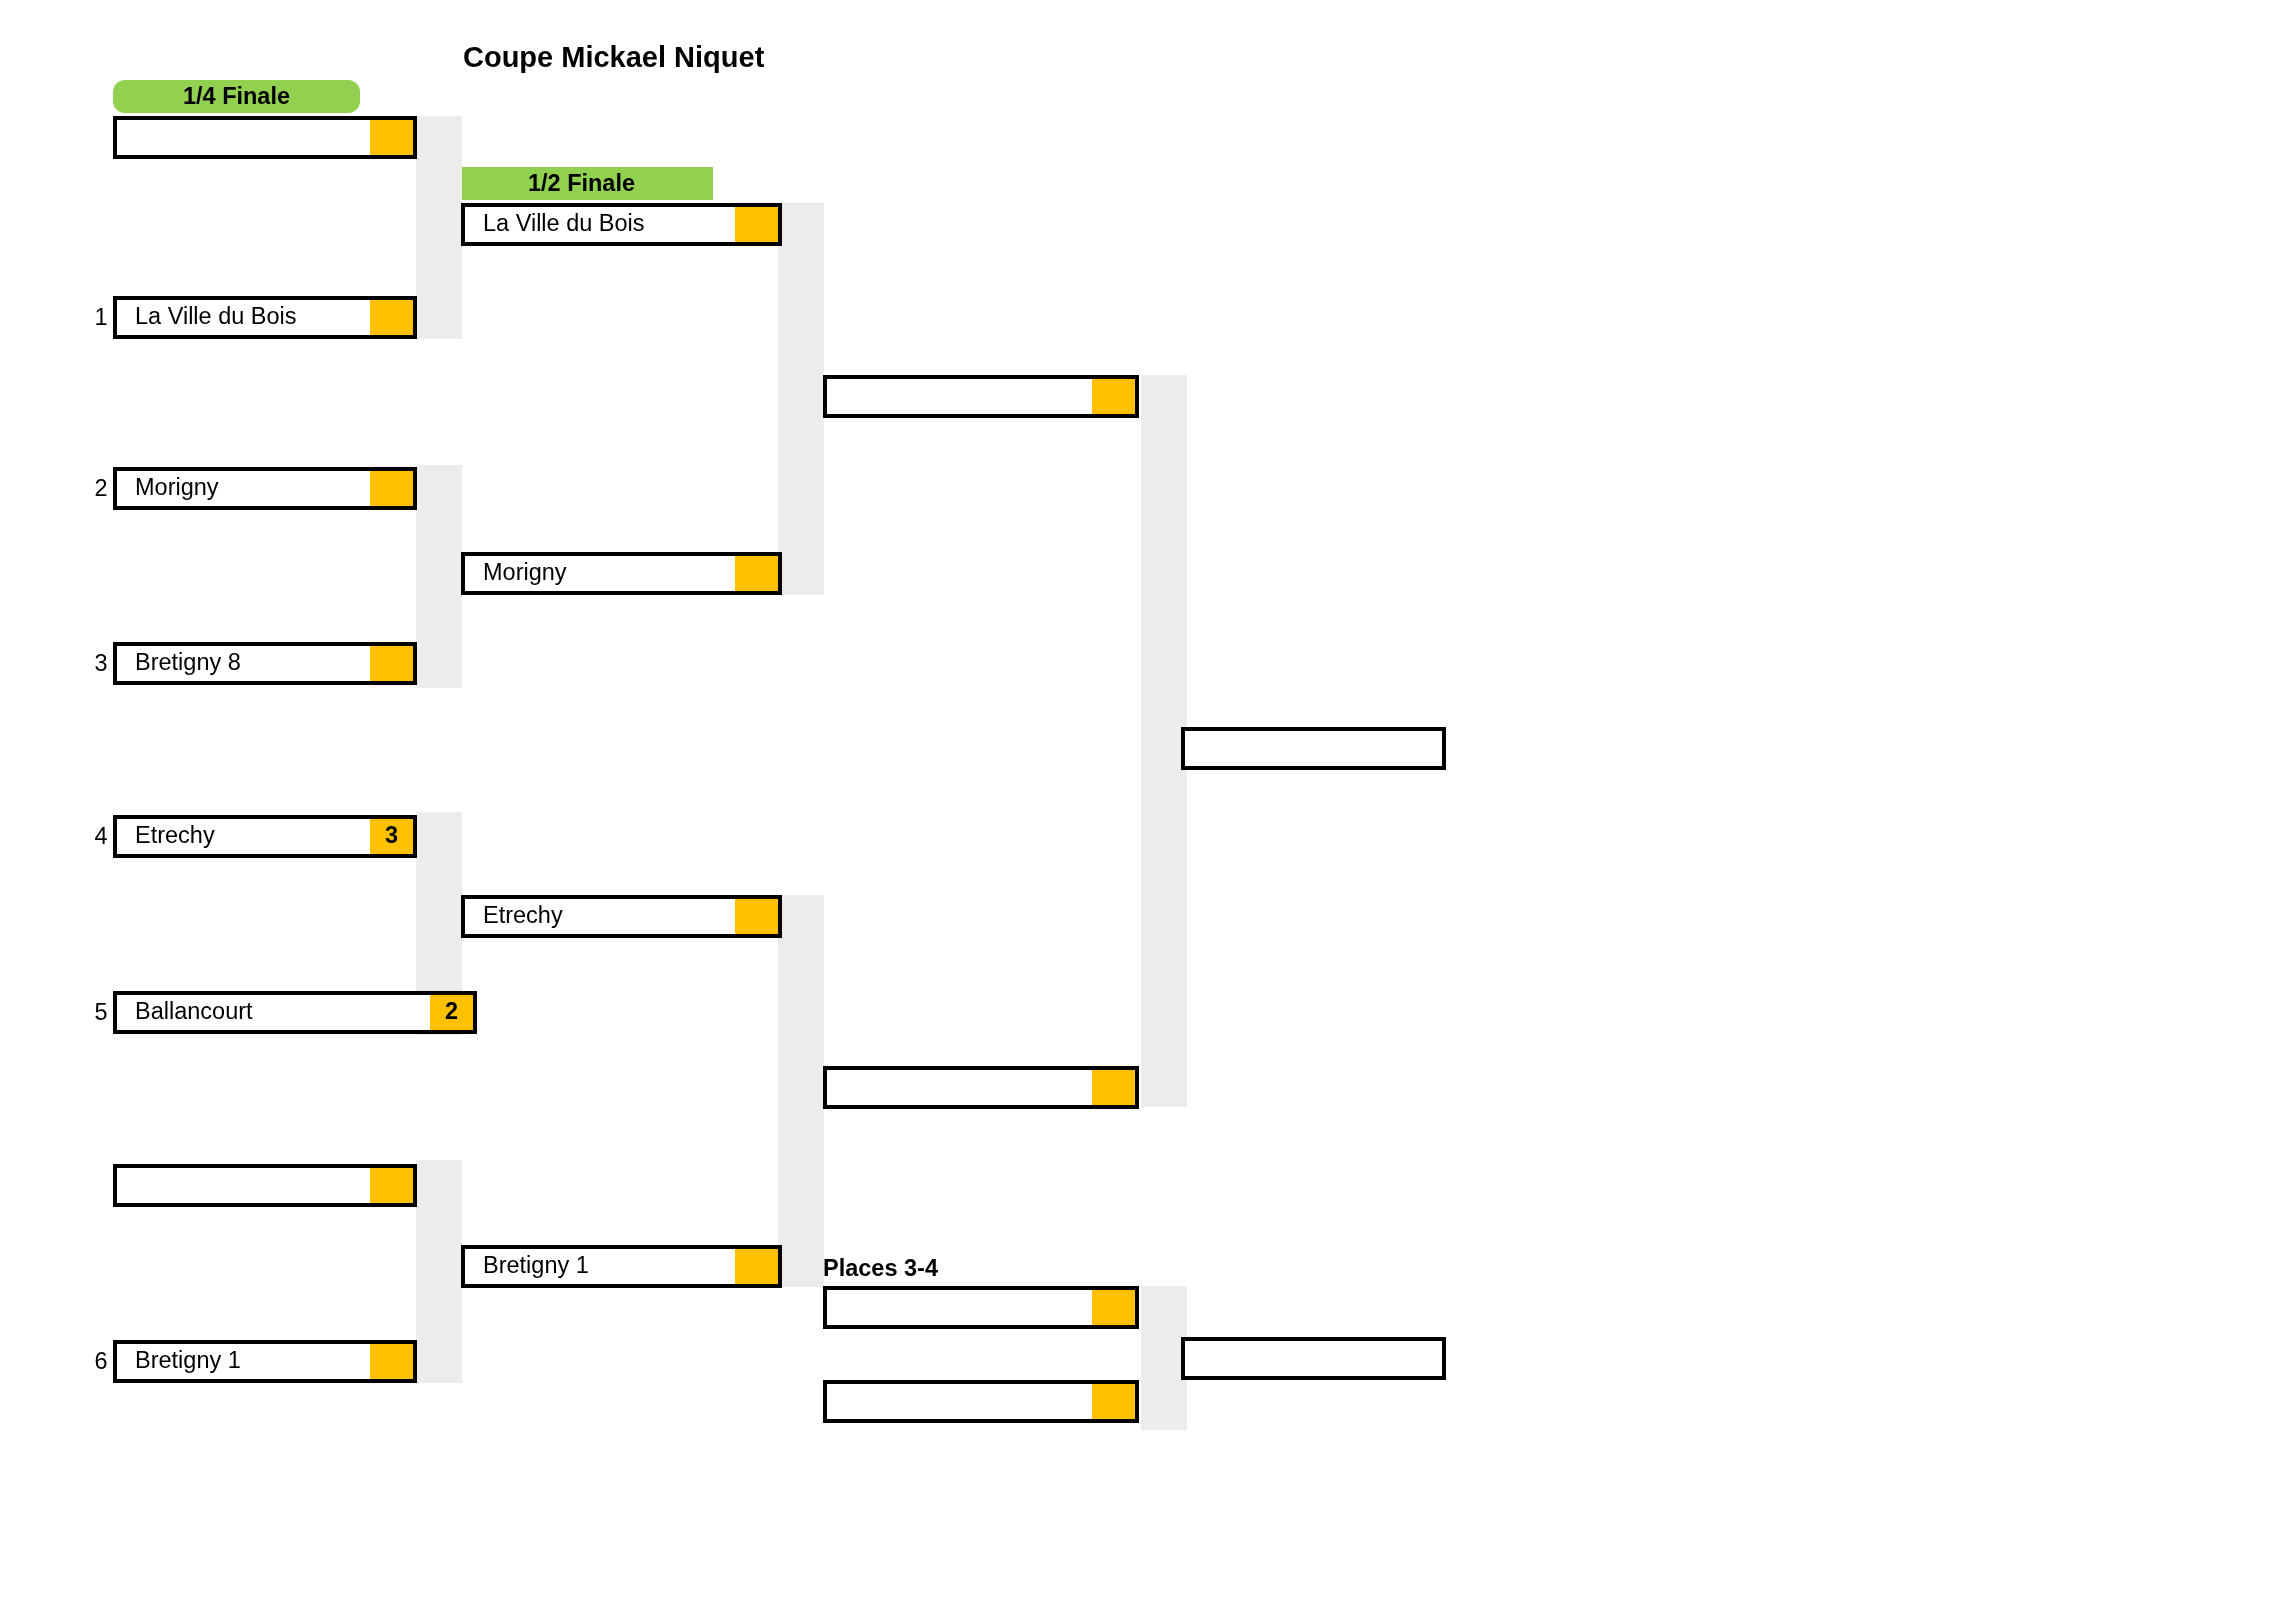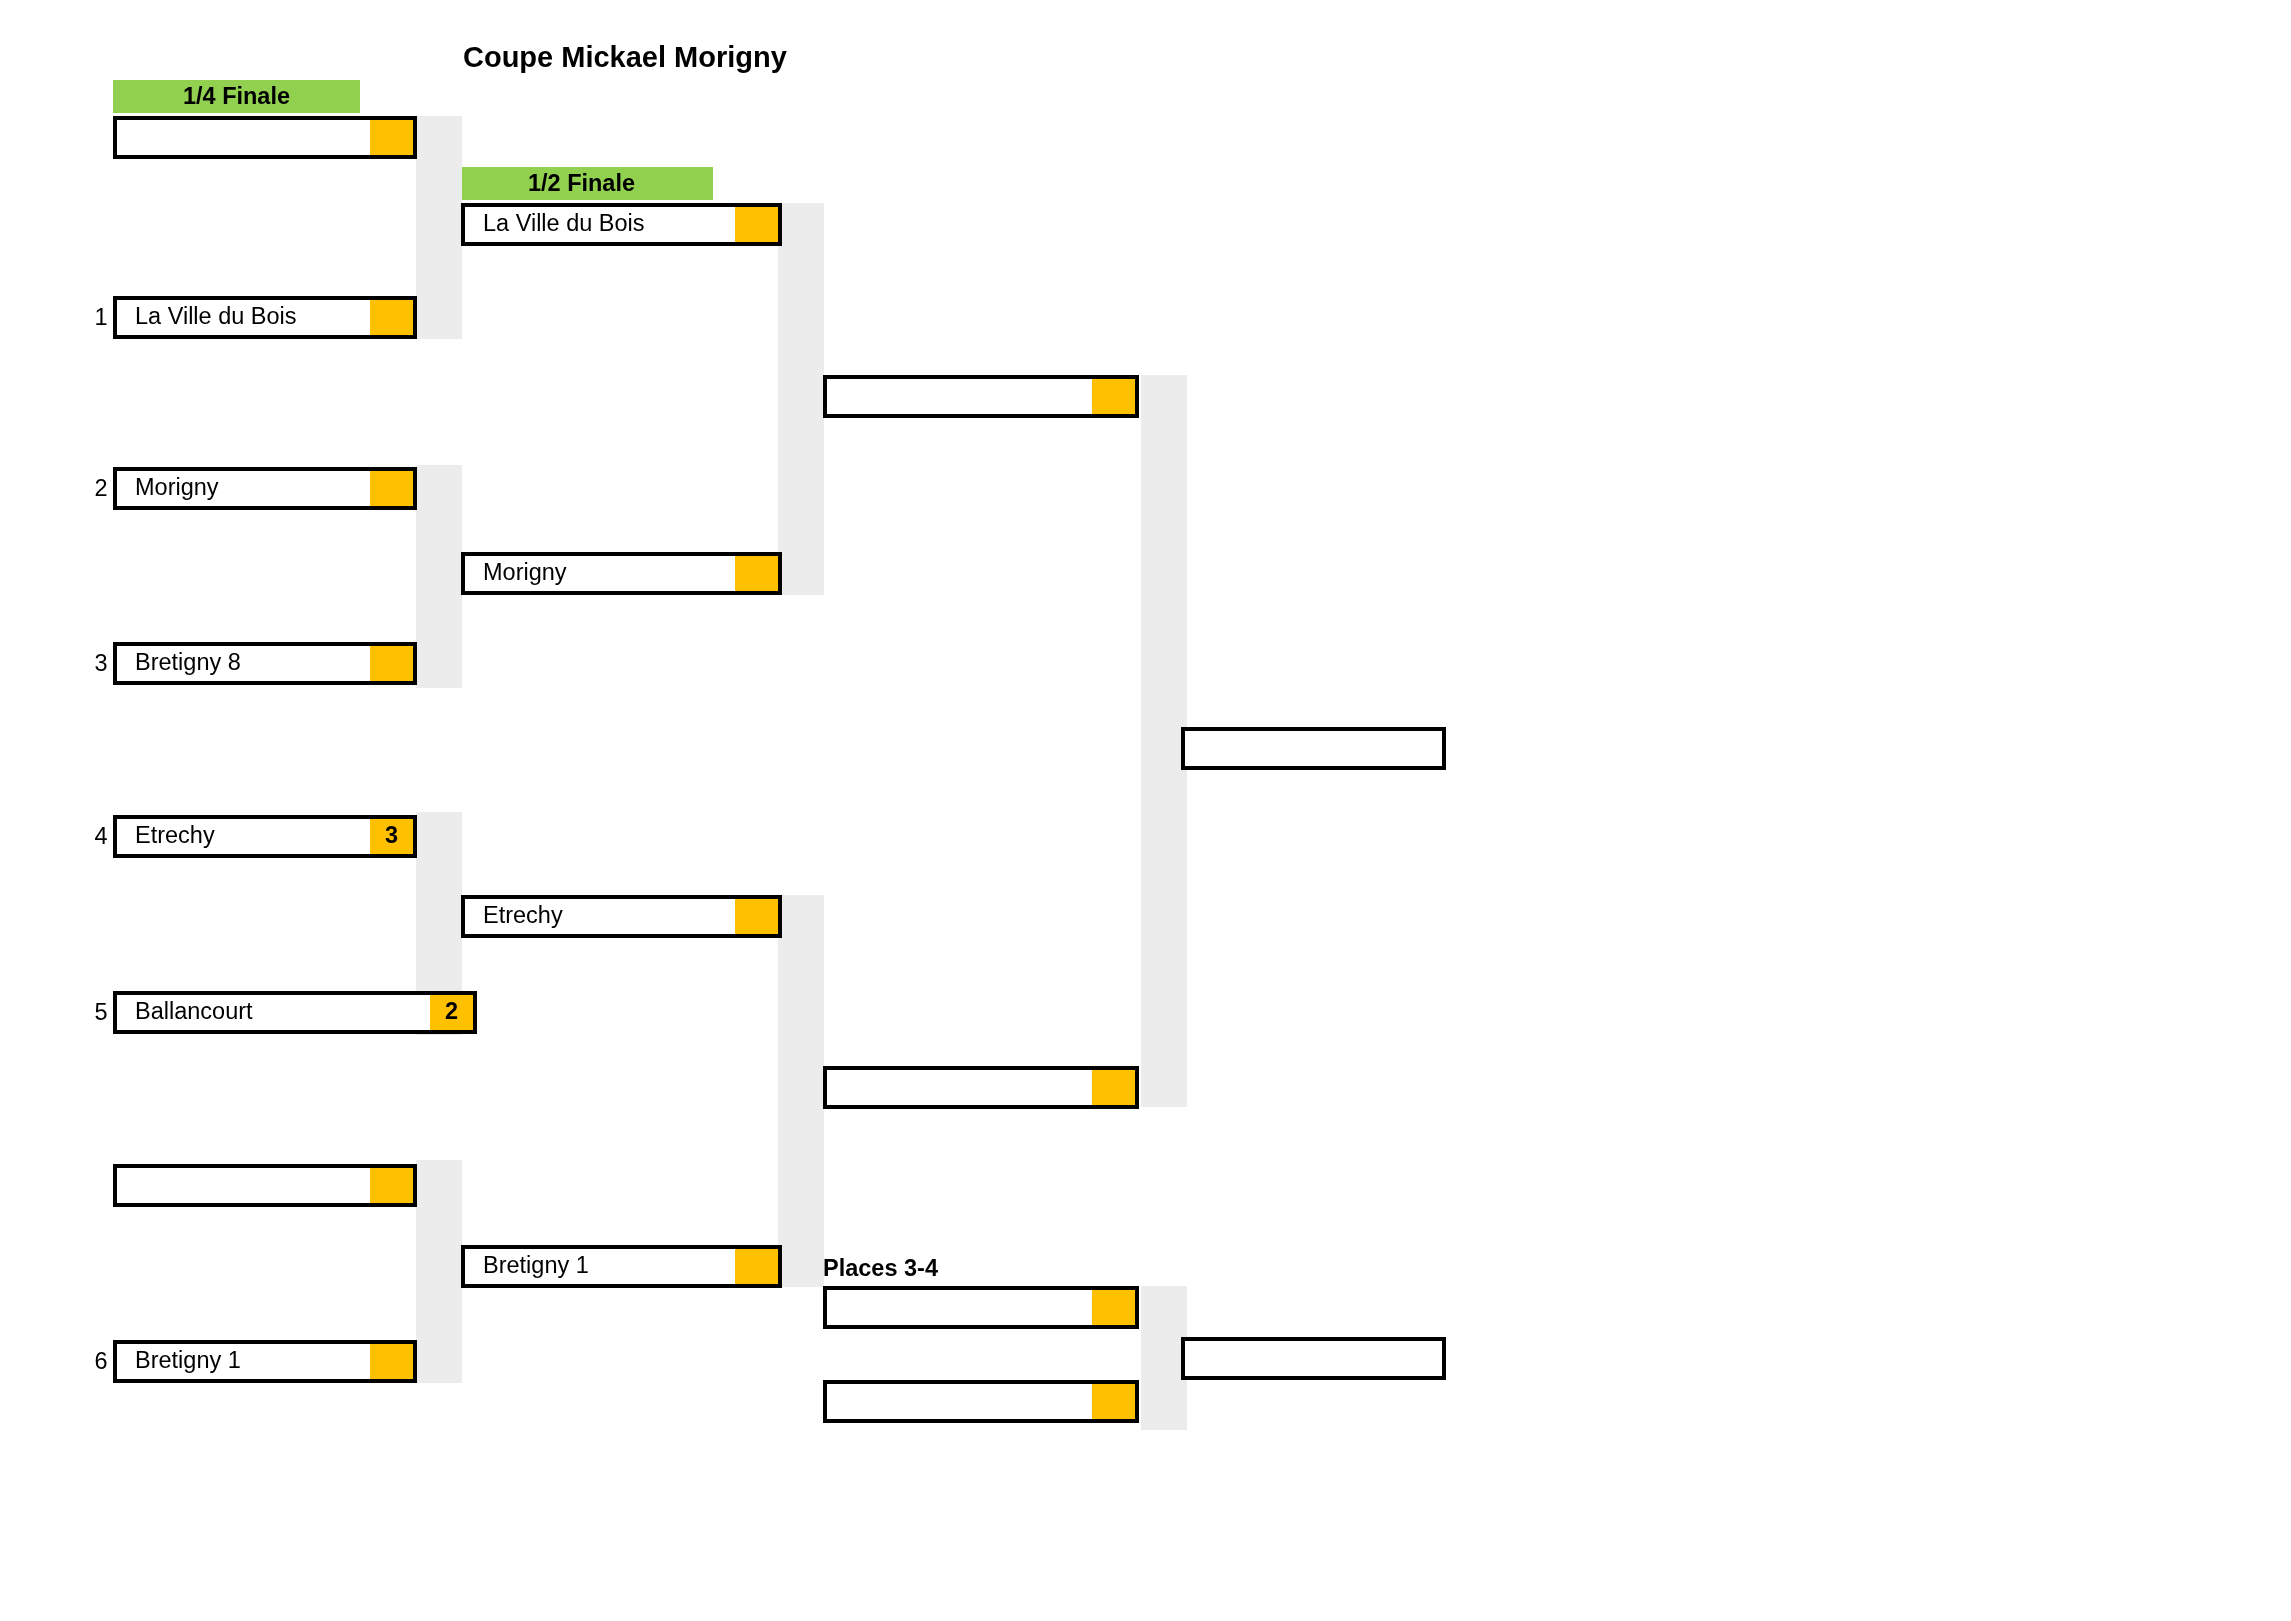--- a/index.html
+++ b/index.html
@@ -99,23 +99,23 @@
     text-align: right;
     line-height: 43px;
     width: 21.6px;
   }
 </style>
 </head>
 <body>
 
 <div id="bracket-root">
 
-  <div class="doc-title" style="left:463px; top:41px;">Coupe Mickael Morigny</div>
-
-  <div class="round-header" style="left:113px; top:80px; width:247px;">1/4 Finale</div>
+  <div class="doc-title" style="left:463px; top:41px;">Coupe Mickael Niquet</div>
+
+  <div class="round-header" style="left:113px; top:80px; width:247px;border-radius:12px;">1/4 Finale</div>
 
   <div class="round-header" style="left:450px; top:167px; width:263px;">1/2 Finale</div>
 
   <div class="round-header" style="left:823px; top:339px; width:257px;margin-top:40px;">Finale</div>
 
   <div class="plain-header" style="left:823px; top:1252px; width:257px;">Places 3-4</div>
 
   <div class="connector" style="left:416px; top:116px; width:46px; height:223px;"></div>
 
   <div class="connector" style="left:416px; top:465px; width:46px; height:223px;"></div>

